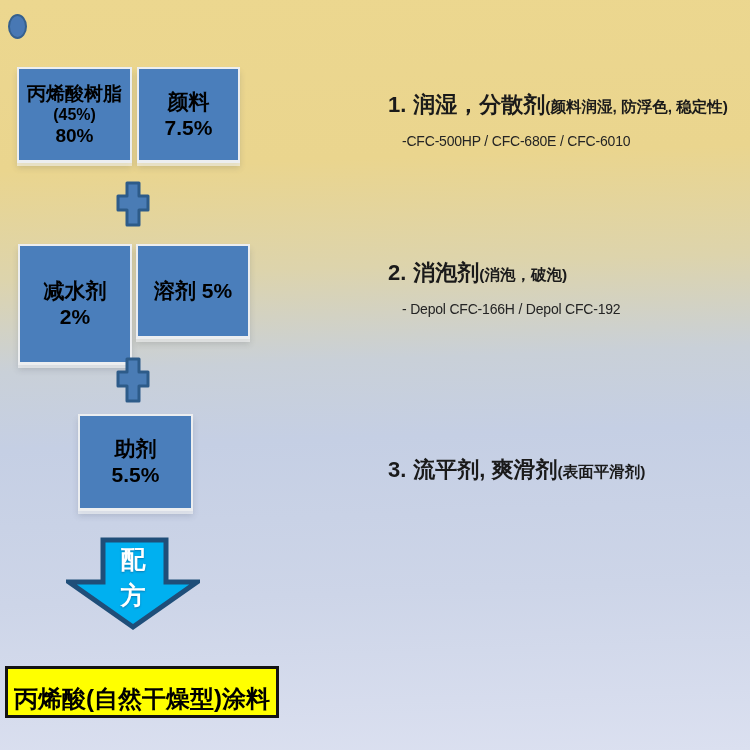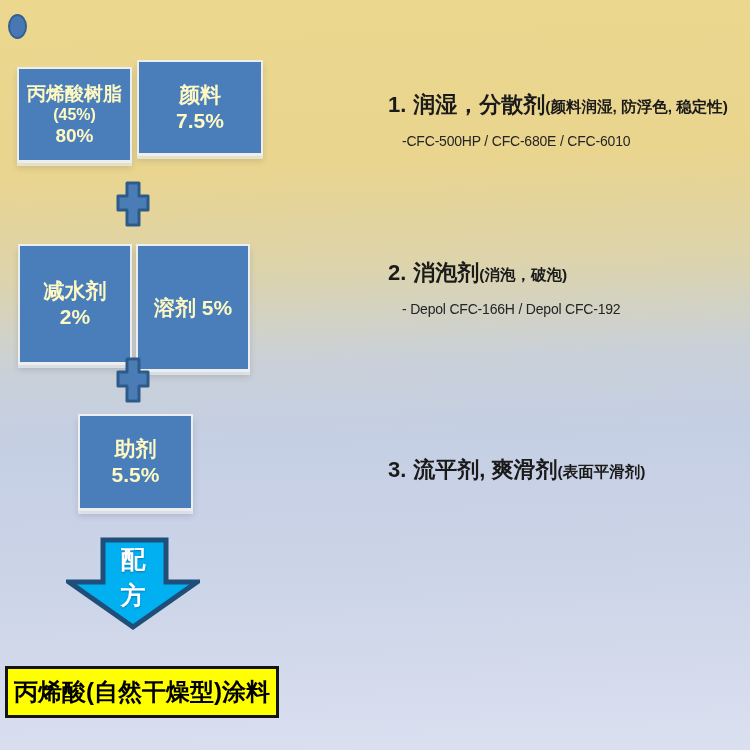--- a/index.html
+++ b/index.html
@@ -53,30 +53,30 @@
   .bluebox {
     position: absolute;
     background: #4A7EBB;
     border: 2px solid #ECEEF0;
     border-bottom-width: 3px;
     box-shadow: 0 3px 0 rgba(252,252,252,0.55), 0 5px 6px rgba(60,70,90,0.18);
     display: flex;
     flex-direction: column;
     align-items: center;
     justify-content: center;
-    color: #fef9c3;
+    color: #000000;
     font-weight: bold;
     text-align: center;
     line-height: 1.22;
   }
   #box-resin        { left: 17px;  top: 67px;  width: 115px; height: 96px; font-size: 19px; }
   #box-resin .sub   { font-size: 16px; }
-  #box-pigment      { left: 137px; top: 60px;  width: 126px; height: 96px; font-size: 21px; }
+  #box-pigment      { left: 137px; top: 67px;  width: 103px; height: 96px; font-size: 21px; }
   #box-water-reducer{ left: 18px;  top: 244px; width: 114px; height: 121px; font-size: 21px; }
-  #box-solvent      { left: 136px; top: 244px; width: 114px; height: 128px; font-size: 21px; }
+  #box-solvent      { left: 136px; top: 244px; width: 114px; height: 95px; font-size: 21px; }
   #box-additive     { left: 78px;  top: 414px; width: 115px; height: 97px; font-size: 21px; }
 
   
   .plus-wrap { position: absolute; width: 34px; height: 46px; }
   #plus-1 { left: 116px; top: 181px; }
   #plus-2 { left: 116px; top: 357px; }
 
   
   #arrow-wrap { position: absolute; left: 66px; top: 537px; width: 134px; height: 95px; }
   #arrow-label {
@@ -92,21 +92,21 @@
     text-shadow: 0 1px 2px rgba(20,60,110,0.45);
   }
 
   
   #result-box {
     position: absolute;
     left: 5px; top: 666px; width: 274px; height: 52px;
     background: #FFFF00;
     border: 3px solid #141414;
     display: flex;
-    align-items: center;
+    align-items: flex-end;
     justify-content: center;
     font-size: 24px;
     font-weight: bold;
     color: #000000;
     white-space: nowrap;
   }
 
   
   .adj-item { position: absolute; left: 388px; color: #1A1A1A; white-space: nowrap; }
   #item-1 { top: 90px; }

